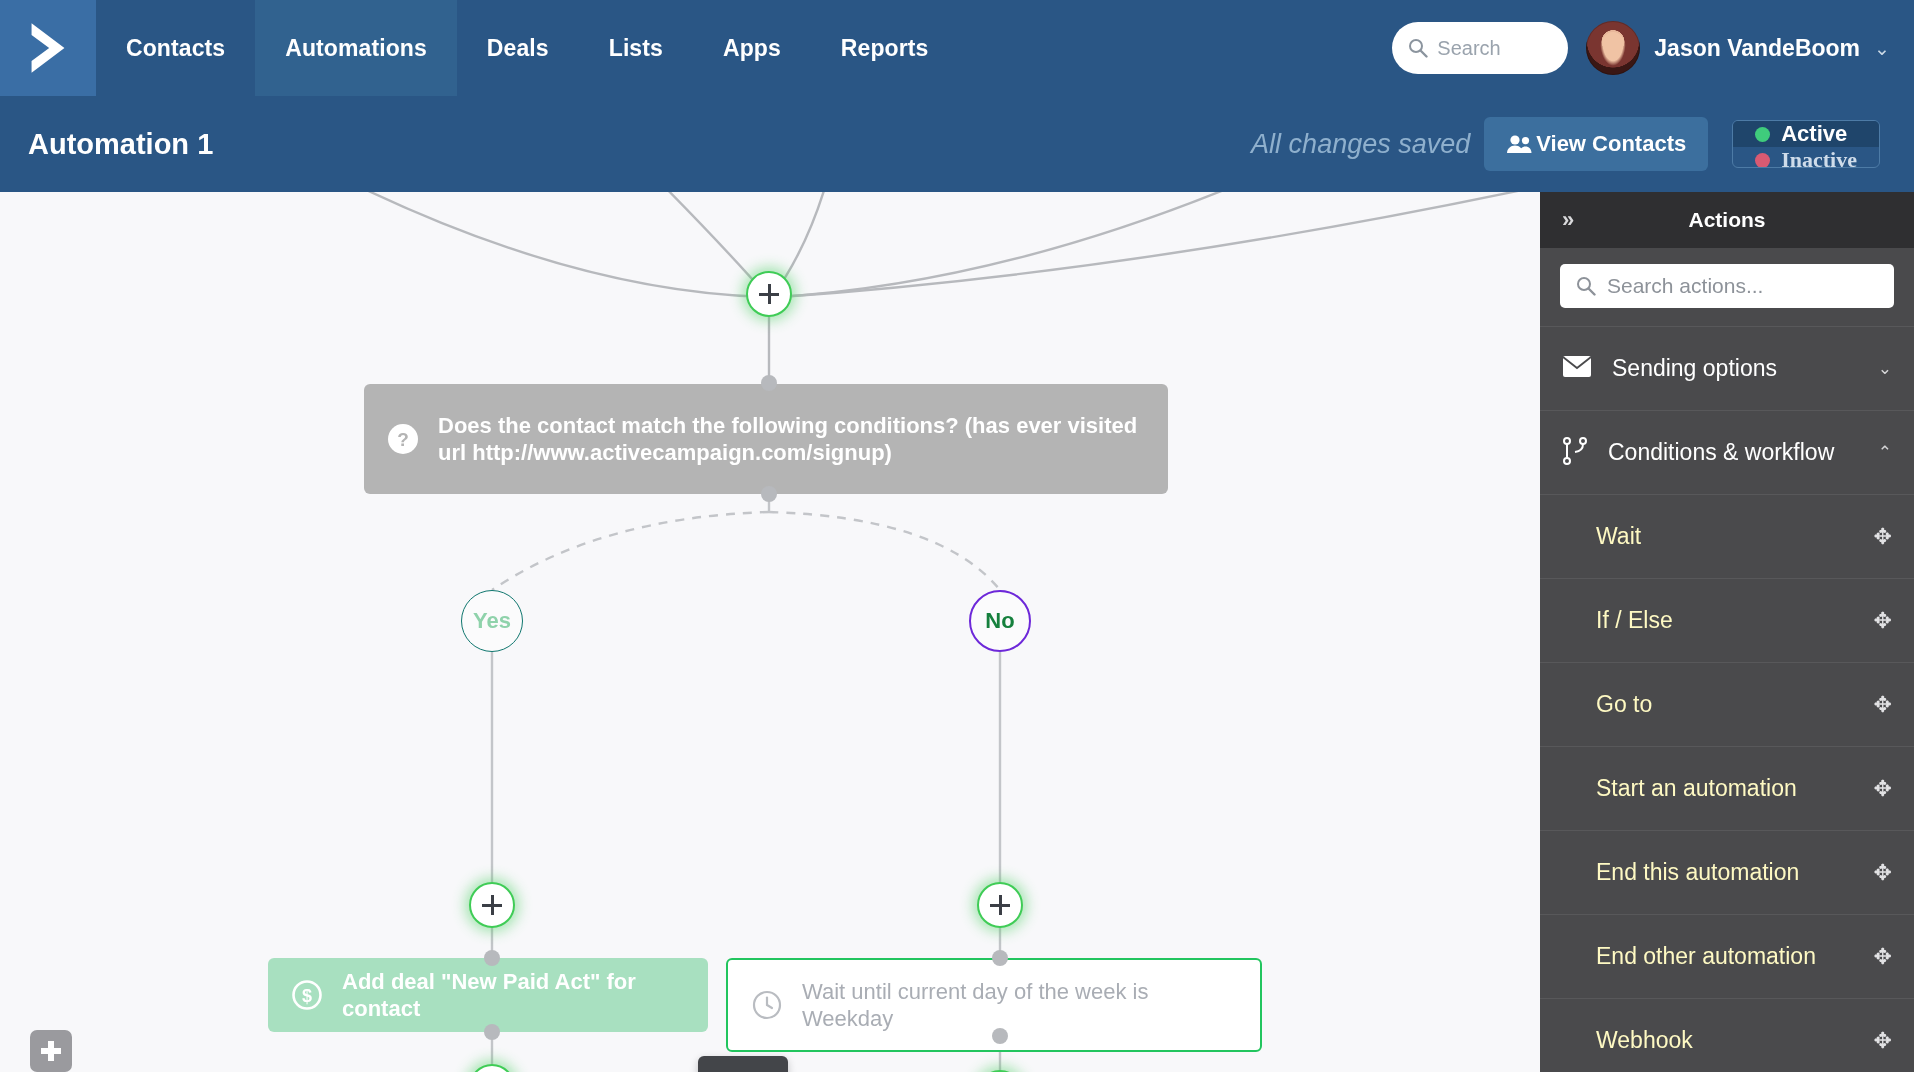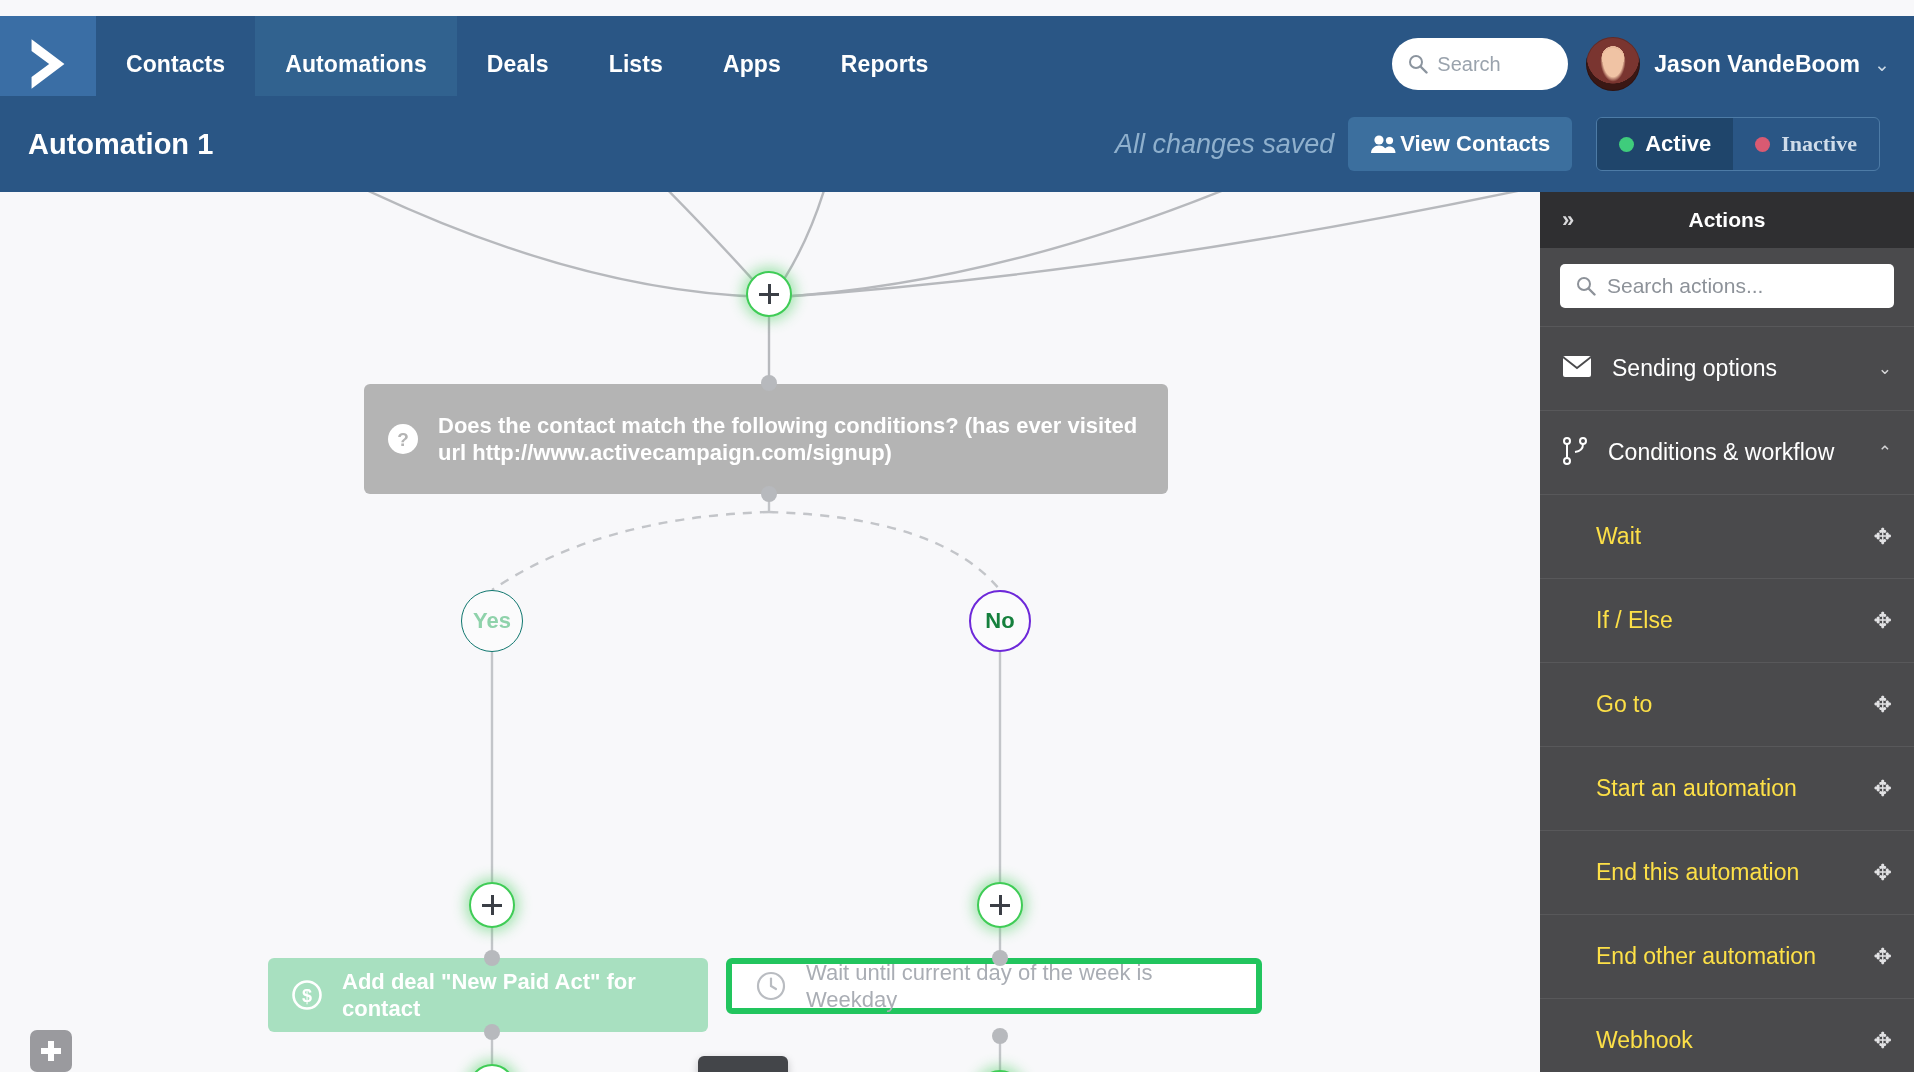--- a/index.html
+++ b/index.html
@@ -5,21 +5,21 @@
   * { box-sizing: border-box; margin: 0; padding: 0; }
   html, body {
     width: 1914px; height: 1072px;
     overflow: hidden;
     font-family: "Liberation Sans", sans-serif;
     background: #f8f8fa;
   }
 
   
   #topnav {
-    position: absolute; left: 0; top: 16px; width: 1914px; height: 96px;
+    position: absolute; left: 0; top: 0; width: 1914px; height: 96px;
     background: #2a5685;
     display: flex; align-items: stretch;
   }
   #logo-tile {
     width: 96px; height: 96px; background: #3a6ea5;
     display: flex; align-items: center; justify-content: center;
   }
   #logo-tile svg { width: 48px; height: 54px; }
   .nav-tab {
     display: flex; align-items: center; justify-content: center;
@@ -74,21 +74,21 @@
   #saved-status { color: #8fb0cd; font-size: 27px; margin-right: 14px; font-style: italic; }
   #view-contacts {
     display: flex; align-items: center; gap: 4px;
     background: #3c6f9e; border-radius: 6px;
     height: 54px; padding: 0 22px; margin-right: 24px;
     color: #ffffff; font-size: 22px; font-weight: bold; cursor: pointer;
     white-space: nowrap;
   }
   #state-toggle {
     display: flex; border: 1px solid #4d7ba6; border-radius: 6px;
-    height: 54px; overflow: hidden; margin-right: 34px;
+    height: 48px; overflow: hidden; margin-right: 34px; flex-direction: column;
   }
   .state-btn {
     display: flex; align-items: center; gap: 11px;
     padding: 0 22px; font-size: 22px; font-weight: bold; cursor: pointer;
     white-space: nowrap;
   }
   .state-btn.sel { background: #1f456b; color: #ffffff; }
   .state-btn.unsel { color: #cfdcea; font-family: Liberation Serif, serif; }
   .dot { width: 15px; height: 15px; border-radius: 50%; }
   .dot.green { background: #3fcc7c; }
@@ -137,22 +137,22 @@
 
   #card-condition {
     left: 364px; top: 192px; width: 804px; height: 110px;
     background: #b4b4b4; color: #ffffff; align-items: center;
   }
   #card-deal {
     left: 268px; top: 766px; width: 440px; height: 74px;
     background: #a8e0c0; color: #ffffff;
   }
   #card-wait-ghost {
-    left: 726px; top: 766px; width: 536px; height: 56px;
-    background: #ffffff; border: 6px solid #22c55e; color: #a9adb4;
+    left: 726px; top: 766px; width: 536px; height: 94px;
+    background: #ffffff; border: 2px solid #22c55e; color: #a9adb4;
   }
   #card-wait-ghost .ctext { font-weight: normal; }
 
   #drag-chip {
     position: absolute; left: 698px; top: 864px;
     width: 90px; height: 62px; border-radius: 6px;
     background: #434549; color: #ffffff;
     display: flex; align-items: center; justify-content: center;
     font-size: 22px; font-weight: bold; z-index: 40;
     box-shadow: 0 3px 9px rgba(0,0,0,.22);
@@ -200,21 +200,21 @@
   .sb-group {
     height: 84px; display: flex; align-items: center; gap: 20px;
     padding: 0 22px; border-top: 1px solid #58585a; cursor: pointer;
   }
   .sb-group .glabel { color: #ffffff; font-size: 23px; flex: 1 1 auto; }
   .sb-group .chev { color: #d5d5d7; font-size: 17px; }
   .sb-item {
     height: 84px; display: flex; align-items: center;
     padding: 0 22px 0 56px; border-top: 1px solid #58585a; cursor: pointer;
   }
-  .sb-item .ilabel { color: #fde047; font-size: 23px; flex: 1 1 auto; }
+  .sb-item .ilabel { color: #fef9c3; font-size: 23px; flex: 1 1 auto; }
   .sb-item .handle { color: #e2e2e4; font-size: 22px; cursor: grab; }
 </style>
 </head>
 <body>
 
 <div id="topnav">
   <div id="logo-tile">
     <svg viewBox="0 0 40 46">
       <path d="M6 2 L34 23 L6 44 L6 34 L21 23 L6 12 Z" fill="#ffffff"></path>
     </svg>

